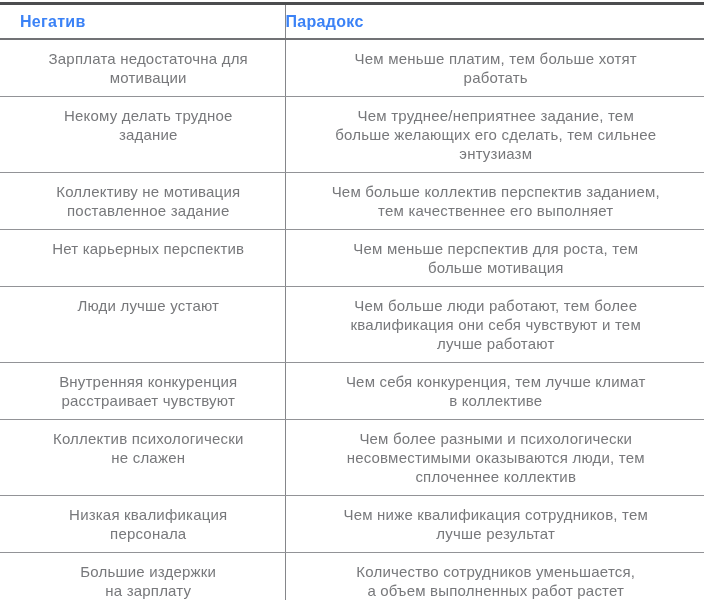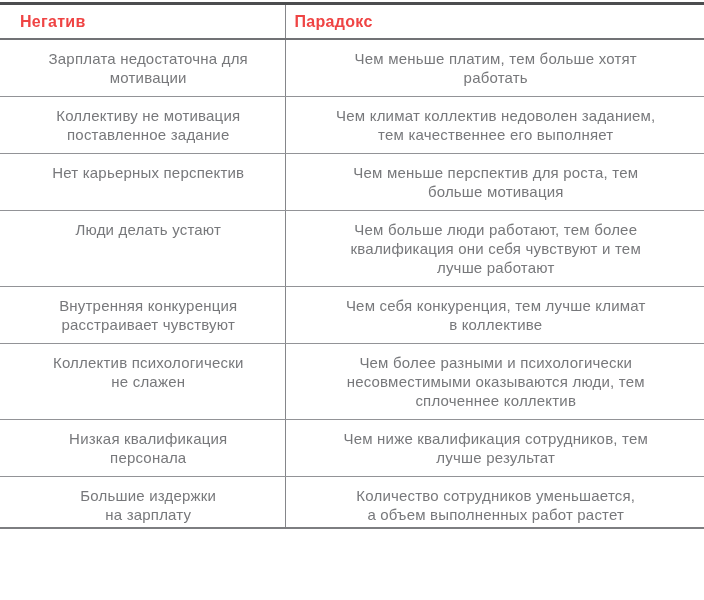--- a/index.html
+++ b/index.html
@@ -25,29 +25,29 @@
     border-top: 3px solid #4c4d4f;
     border-bottom: 2px solid #7d7e81;
   }
   col.col-negative { width: 285px; }
   col.col-paradox  { width: 419px; }
 
   th {
     font-size: 16px;
     line-height: 19px;
     font-weight: bold;
-    color: #ef4444;
+    color: #3b82f6;
     letter-spacing: 0.3px;
     text-align: left;
     vertical-align: middle;
     padding: 7px 10px 7px 20px;
     border-bottom: 2px solid #717275;
     white-space: pre-line;
   }
-  th.cell-paradox { padding-left: 9px; }
+  th.cell-paradox { padding-left: 0; }
 
   td {
     font-size: 15px;
     line-height: 19px;
     color: #77787b;
     letter-spacing: 0.2px;
     text-align: center;
     vertical-align: top;
     padding: 9px 8px 9px 20px;
     border-bottom: 1px solid #929397;
@@ -79,32 +79,39 @@
       </tr>
     </thead>
     <tbody>
       <tr>
         <td class="cell-negative">Зарплата недостаточна для
 мотивации</td>
         <td class="cell-paradox">Чем меньше платим, тем больше хотят
 работать</td>
       </tr>
       <tr>
+        <td class="cell-negative">Некому делать трудное
+задание</td>
+        <td class="cell-paradox">Чем труднее/неприятнее задание, тем
+больше желающих его сделать, тем сильнее
+энтузиазм</td>
+      </tr>
+      <tr>
         <td class="cell-negative">Коллективу не мотивация
 поставленное задание</td>
-        <td class="cell-paradox">Чем климат коллектив недоволен заданием,
+        <td class="cell-paradox">Чем больше коллектив перспектив заданием,
 тем качественнее его выполняет</td>
       </tr>
       <tr>
         <td class="cell-negative">Нет карьерных перспектив</td>
         <td class="cell-paradox">Чем меньше перспектив для роста, тем
 больше мотивация</td>
       </tr>
       <tr>
-        <td class="cell-negative">Люди делать устают</td>
+        <td class="cell-negative">Люди лучше устают</td>
         <td class="cell-paradox">Чем больше люди работают, тем более
 квалификация они себя чувствуют и тем
 лучше работают</td>
       </tr>
       <tr>
         <td class="cell-negative">Внутренняя конкуренция
 расстраивает чувствуют</td>
         <td class="cell-paradox">Чем себя конкуренция, тем лучше климат
 в коллективе</td>
       </tr>

